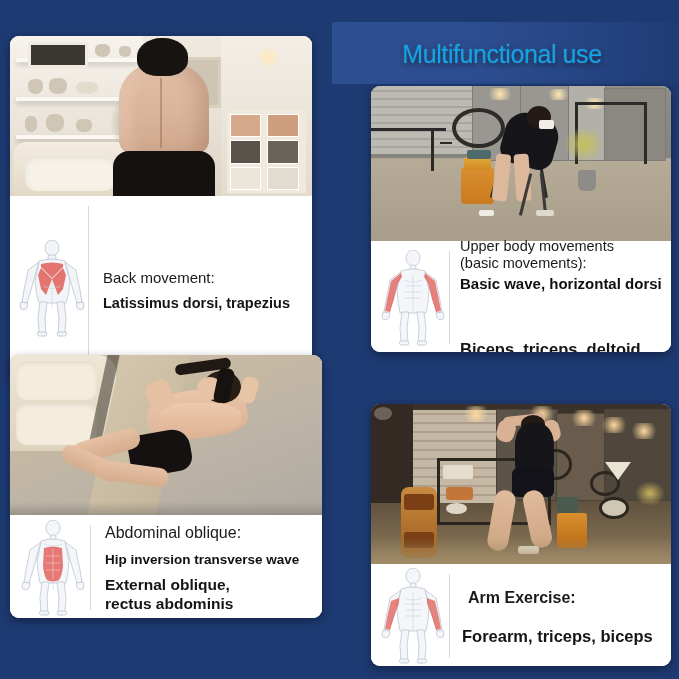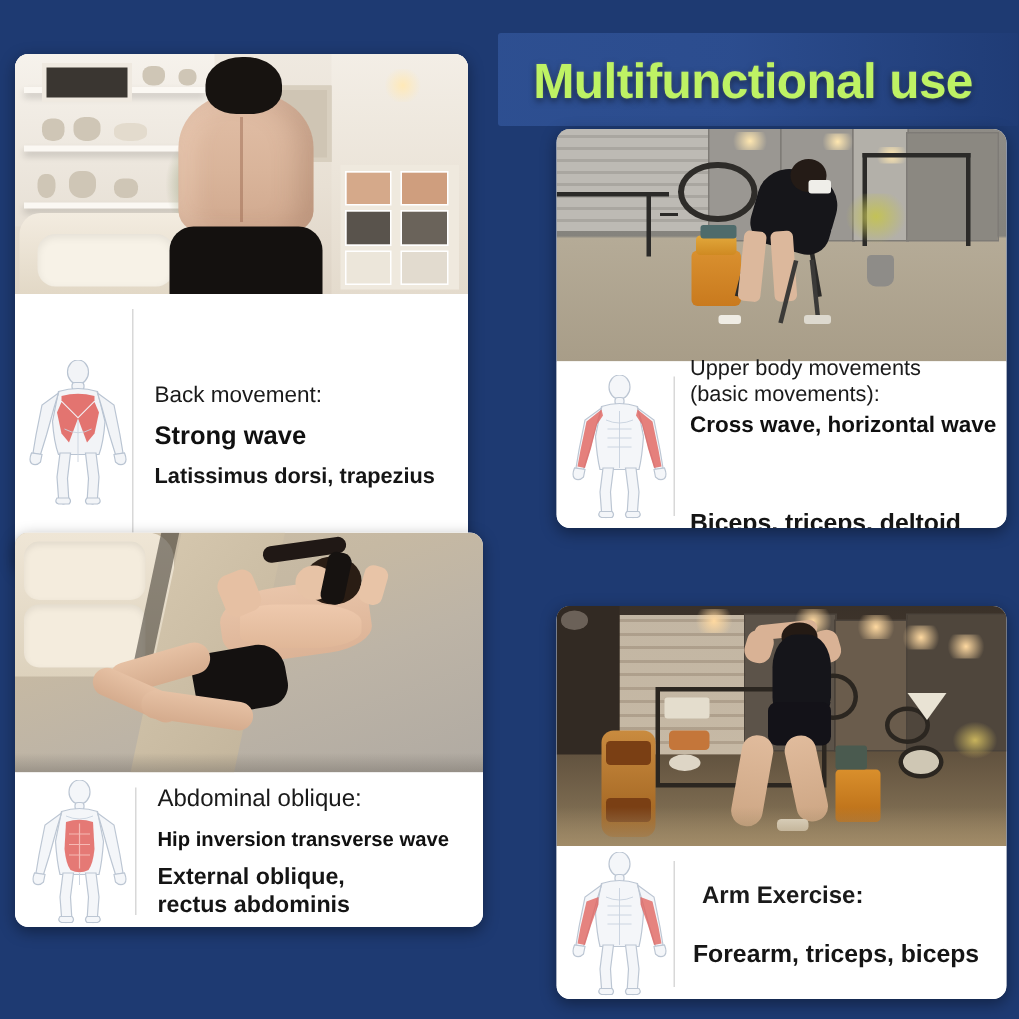--- a/index.html
+++ b/index.html
@@ -19,21 +19,21 @@
 
   
   .title-band{
     position:absolute;left:332px;top:22px;width:347px;height:62px;
     background:linear-gradient(90deg, rgba(58,96,170,0.55) 0%, rgba(52,88,160,0.62) 45%, rgba(34,63,125,0.35) 100%);
     border-radius:2px;
   }
   .title-text{
     position:absolute;left:332px;top:28px;width:340px;height:52px;
     display:flex;align-items:center;justify-content:center;
-    color:#bef264;font-size:33px;font-weight:bold;letter-spacing:-0.4px;
+    color:#0ea5e9;font-size:25px;font-weight:normal;letter-spacing:-0.4px;
     text-shadow:0 2px 5px rgba(0,0,0,0.55), 0 0 2px rgba(255,255,255,0.25);
     white-space:nowrap;
   }
 
   
   .card{
     position:absolute;
     border-radius:9px;
     overflow:hidden;
     background:#ffffff;
@@ -230,21 +230,20 @@
           </g>
           <g fill="none" stroke="#c9d3de" stroke-width="0.6">
             <path d="M33 40 v28"></path>
               <path d="M24 46 q9 5 18 0"></path>
           </g>
         </svg>
       </div>
       <div class="divider"></div>
       <div class="txt">
         <div class="line l-head">Back movement:</div>
-        <div class="line l-mid">Strong wave</div>
         <div class="line l-sub">Latissimus dorsi, trapezius</div>
       </div>
     </div>
   </div>
 
   <div class="card c2">
     <div class="photo">
       <div class="scene s2">
         <div class="o brick"></div>
         <div class="o pan4 panel" style="left:34%;top:0;width:16%;height:48%;"></div>
@@ -306,21 +305,21 @@
               <path d="M25 42 h16"></path>
               <path d="M25 48 h16"></path>
             <path d="M24 30 q9 4 18 0"></path>
           </g>
         </svg>
       </div>
       <div class="divider"></div>
       <div class="txt">
         <div class="line l-head">Upper body movements</div>
         <div class="line l-head2 l-head">(basic movements):</div>
-        <div class="line l-mid">Cross wave, horizontal wave</div>
+        <div class="line l-mid">Basic wave, horizontal dorsi</div>
         <div class="line l-sub">Biceps, triceps, deltoid</div>
       </div>
     </div>
   </div>
 
   <div class="card c3">
     <div class="photo">
       <div class="scene s3">
         <div class="o couch"></div>
         <div class="o cush" style="left:2%;top:4%;width:26%;height:24%;"></div>

